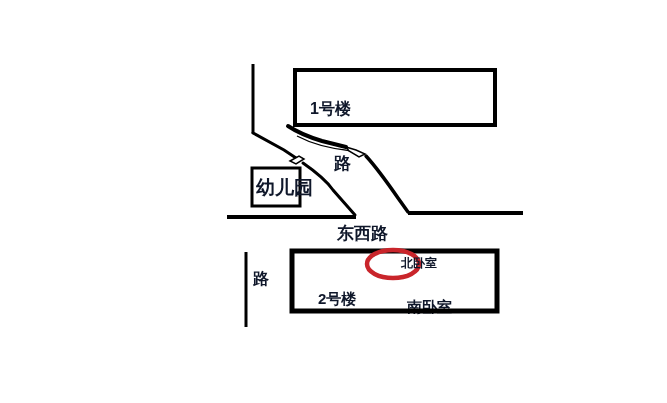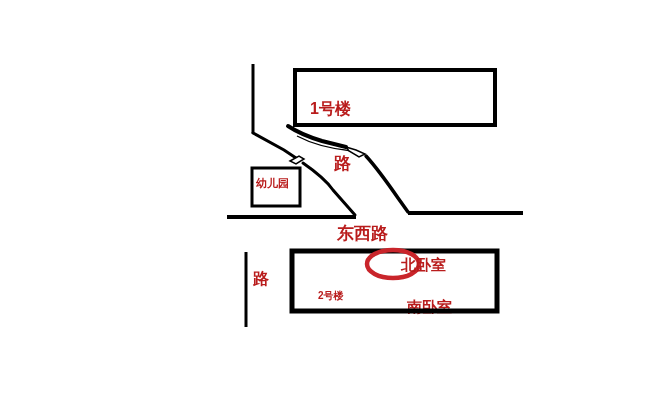--- a/index.html
+++ b/index.html
@@ -12,32 +12,32 @@
     font-family: "Liberation Sans", sans-serif;
   }
   svg.draw {
     position: absolute;
     left: 0; top: 0;
     z-index: 2;
   }
   .lbl {
     position: absolute;
     z-index: 3;
-    color: #b91c1c;
+    color: #0f172a;
     font-weight: 700;
     line-height: 1;
     white-space: nowrap;
   }
   .lbl-building1   { left: 310px; top: 101px; font-size: 16px; }
   .lbl-road-upper  { left: 334px; top: 155px; font-size: 17px; }
-  .lbl-kind        { left: 256px; top: 178px; font-size: 11px; }
+  .lbl-kind        { left: 256px; top: 178px; font-size: 19px; }
   .lbl-ewroad      { left: 337px; top: 225px; font-size: 17px; text-align: center; }
   .lbl-road-left   { left: 253px; top: 271px; font-size: 16px; }
-  .lbl-building2   { left: 318px; top: 291px; font-size: 10px; }
-  .lbl-north       { left: 401px; top: 257px; font-size: 15px; }
+  .lbl-building2   { left: 318px; top: 291px; font-size: 15px; }
+  .lbl-north       { left: 401px; top: 257px; font-size: 12px; }
   .lbl-south       { left: 407px; top: 300px; font-size: 15px; z-index: 1; font-family: Liberation Serif, serif; }
 </style>
 </head>
 <body>
 
 <div class="stage">
 
   <div class="lbl lbl-south">南卧室</div>
 
   <svg class="draw" width="667" height="403" viewBox="0 0 667 403">

